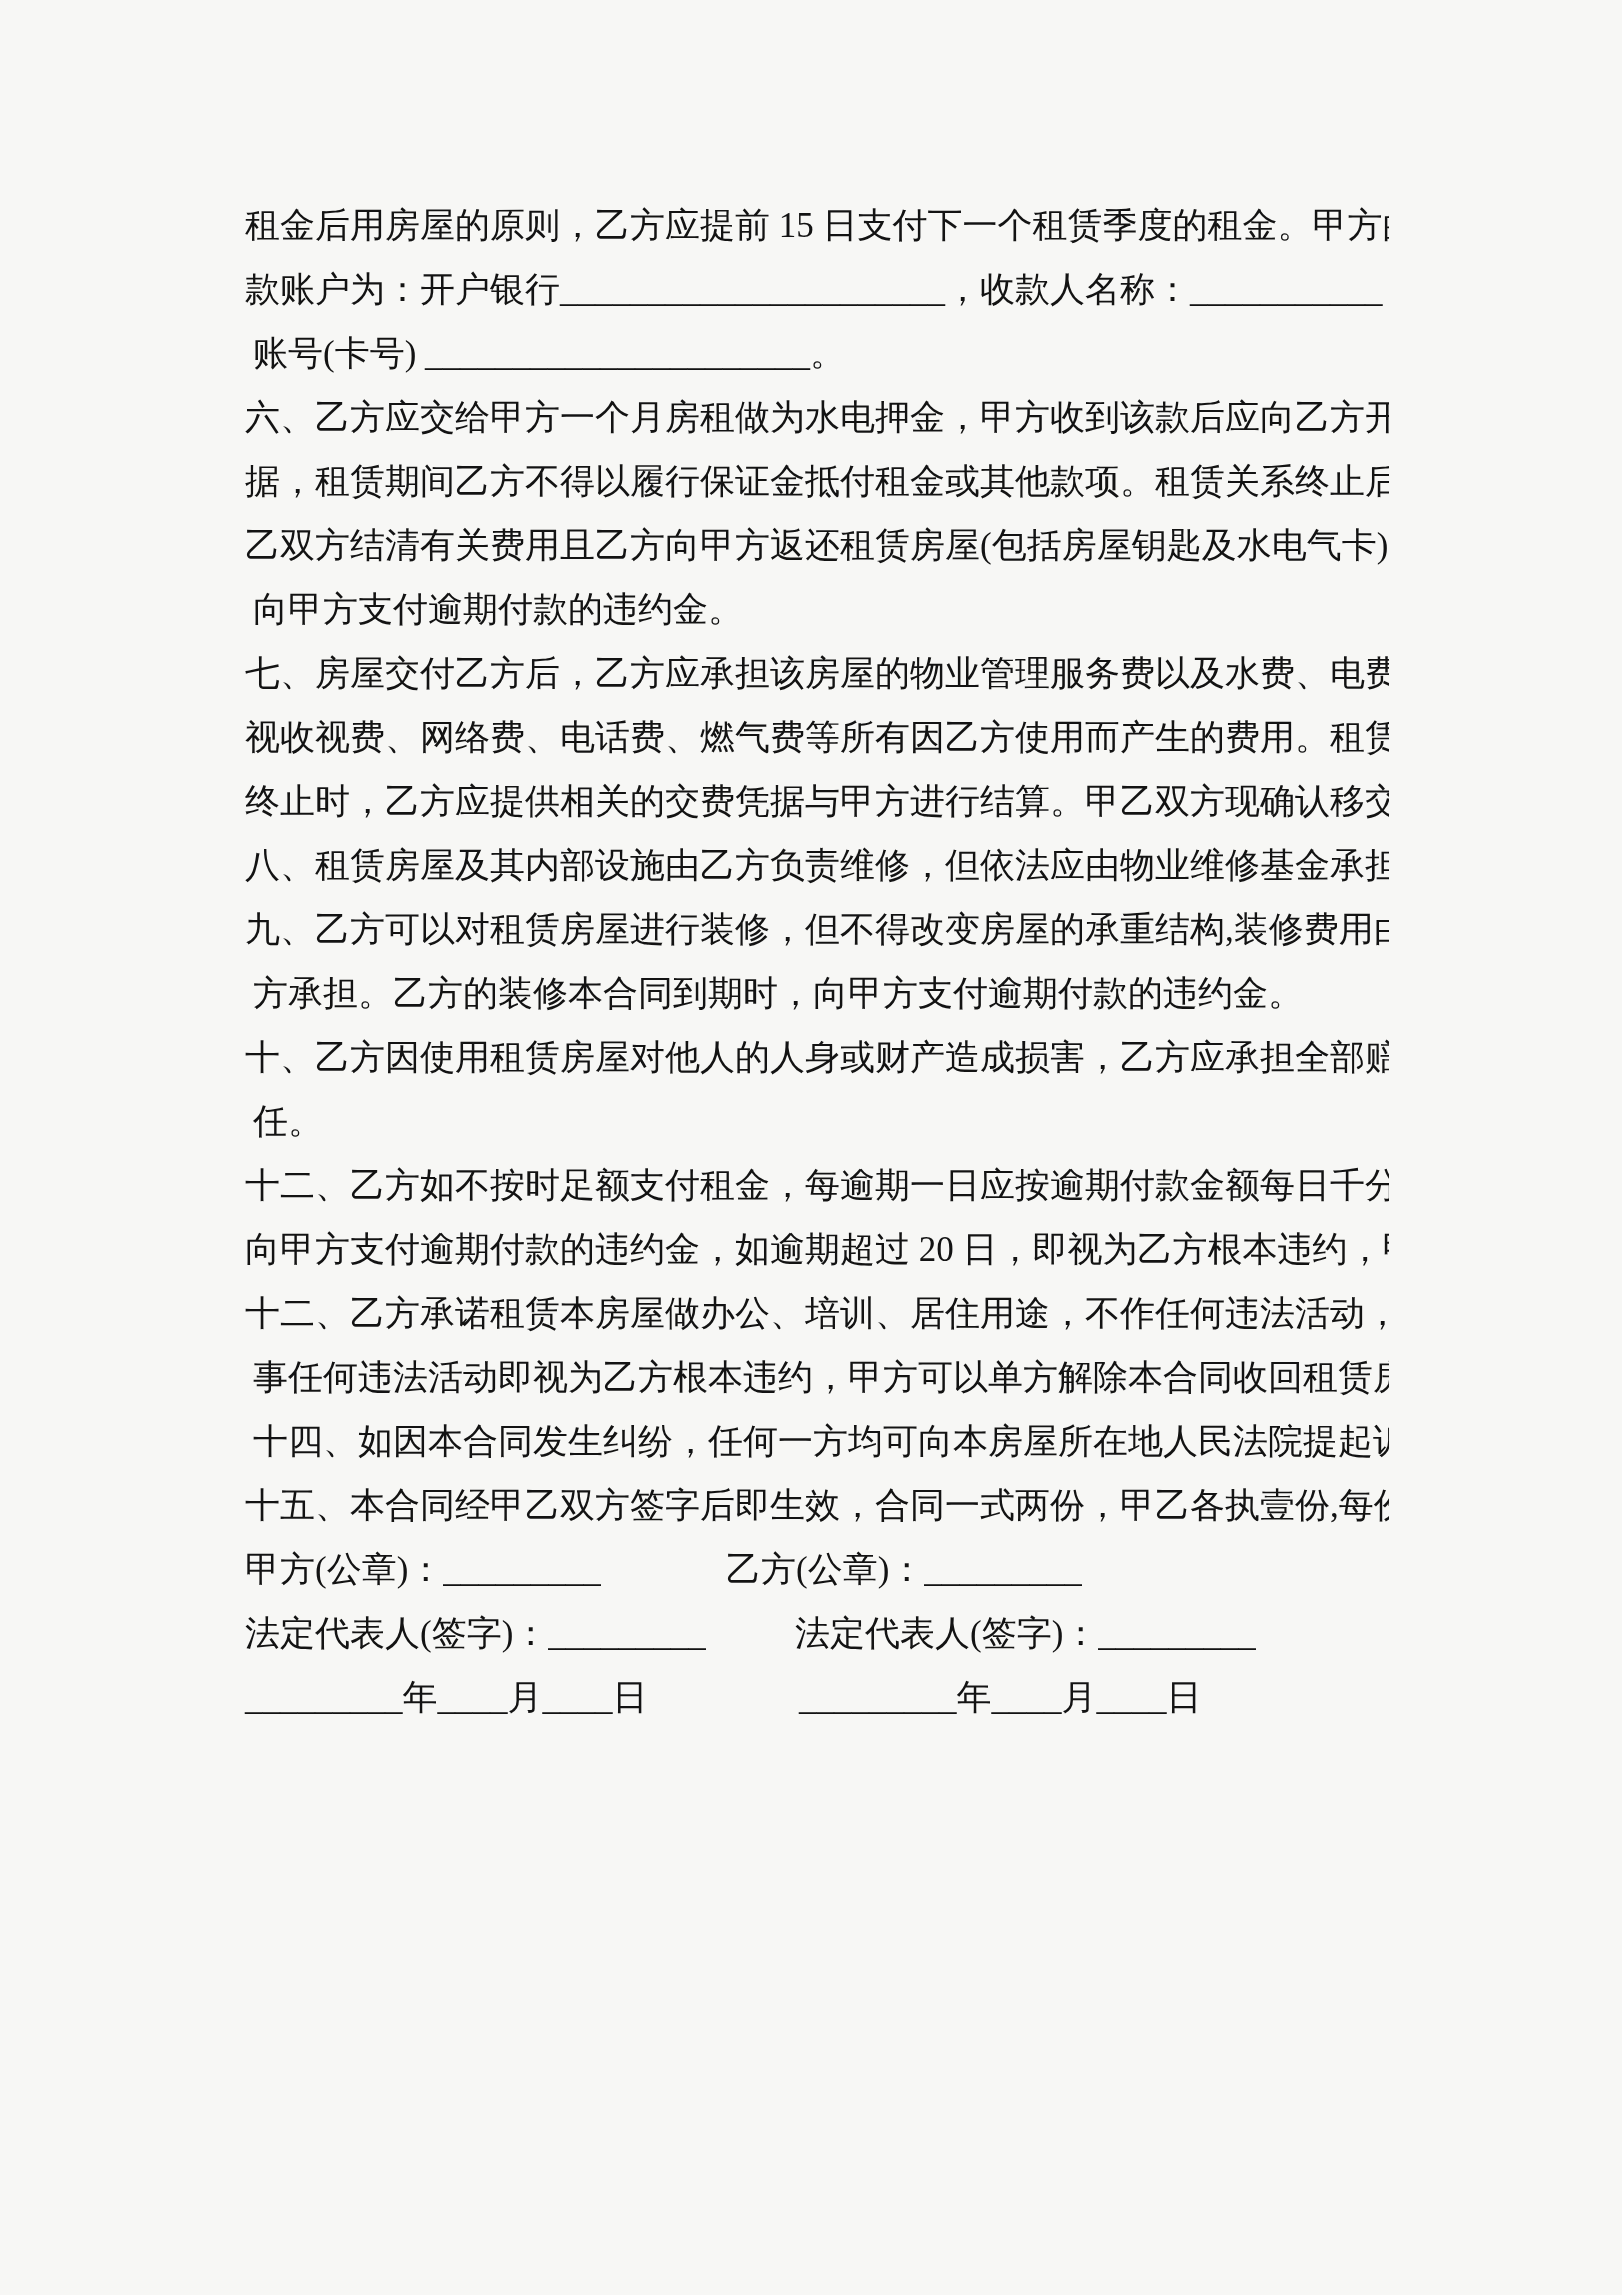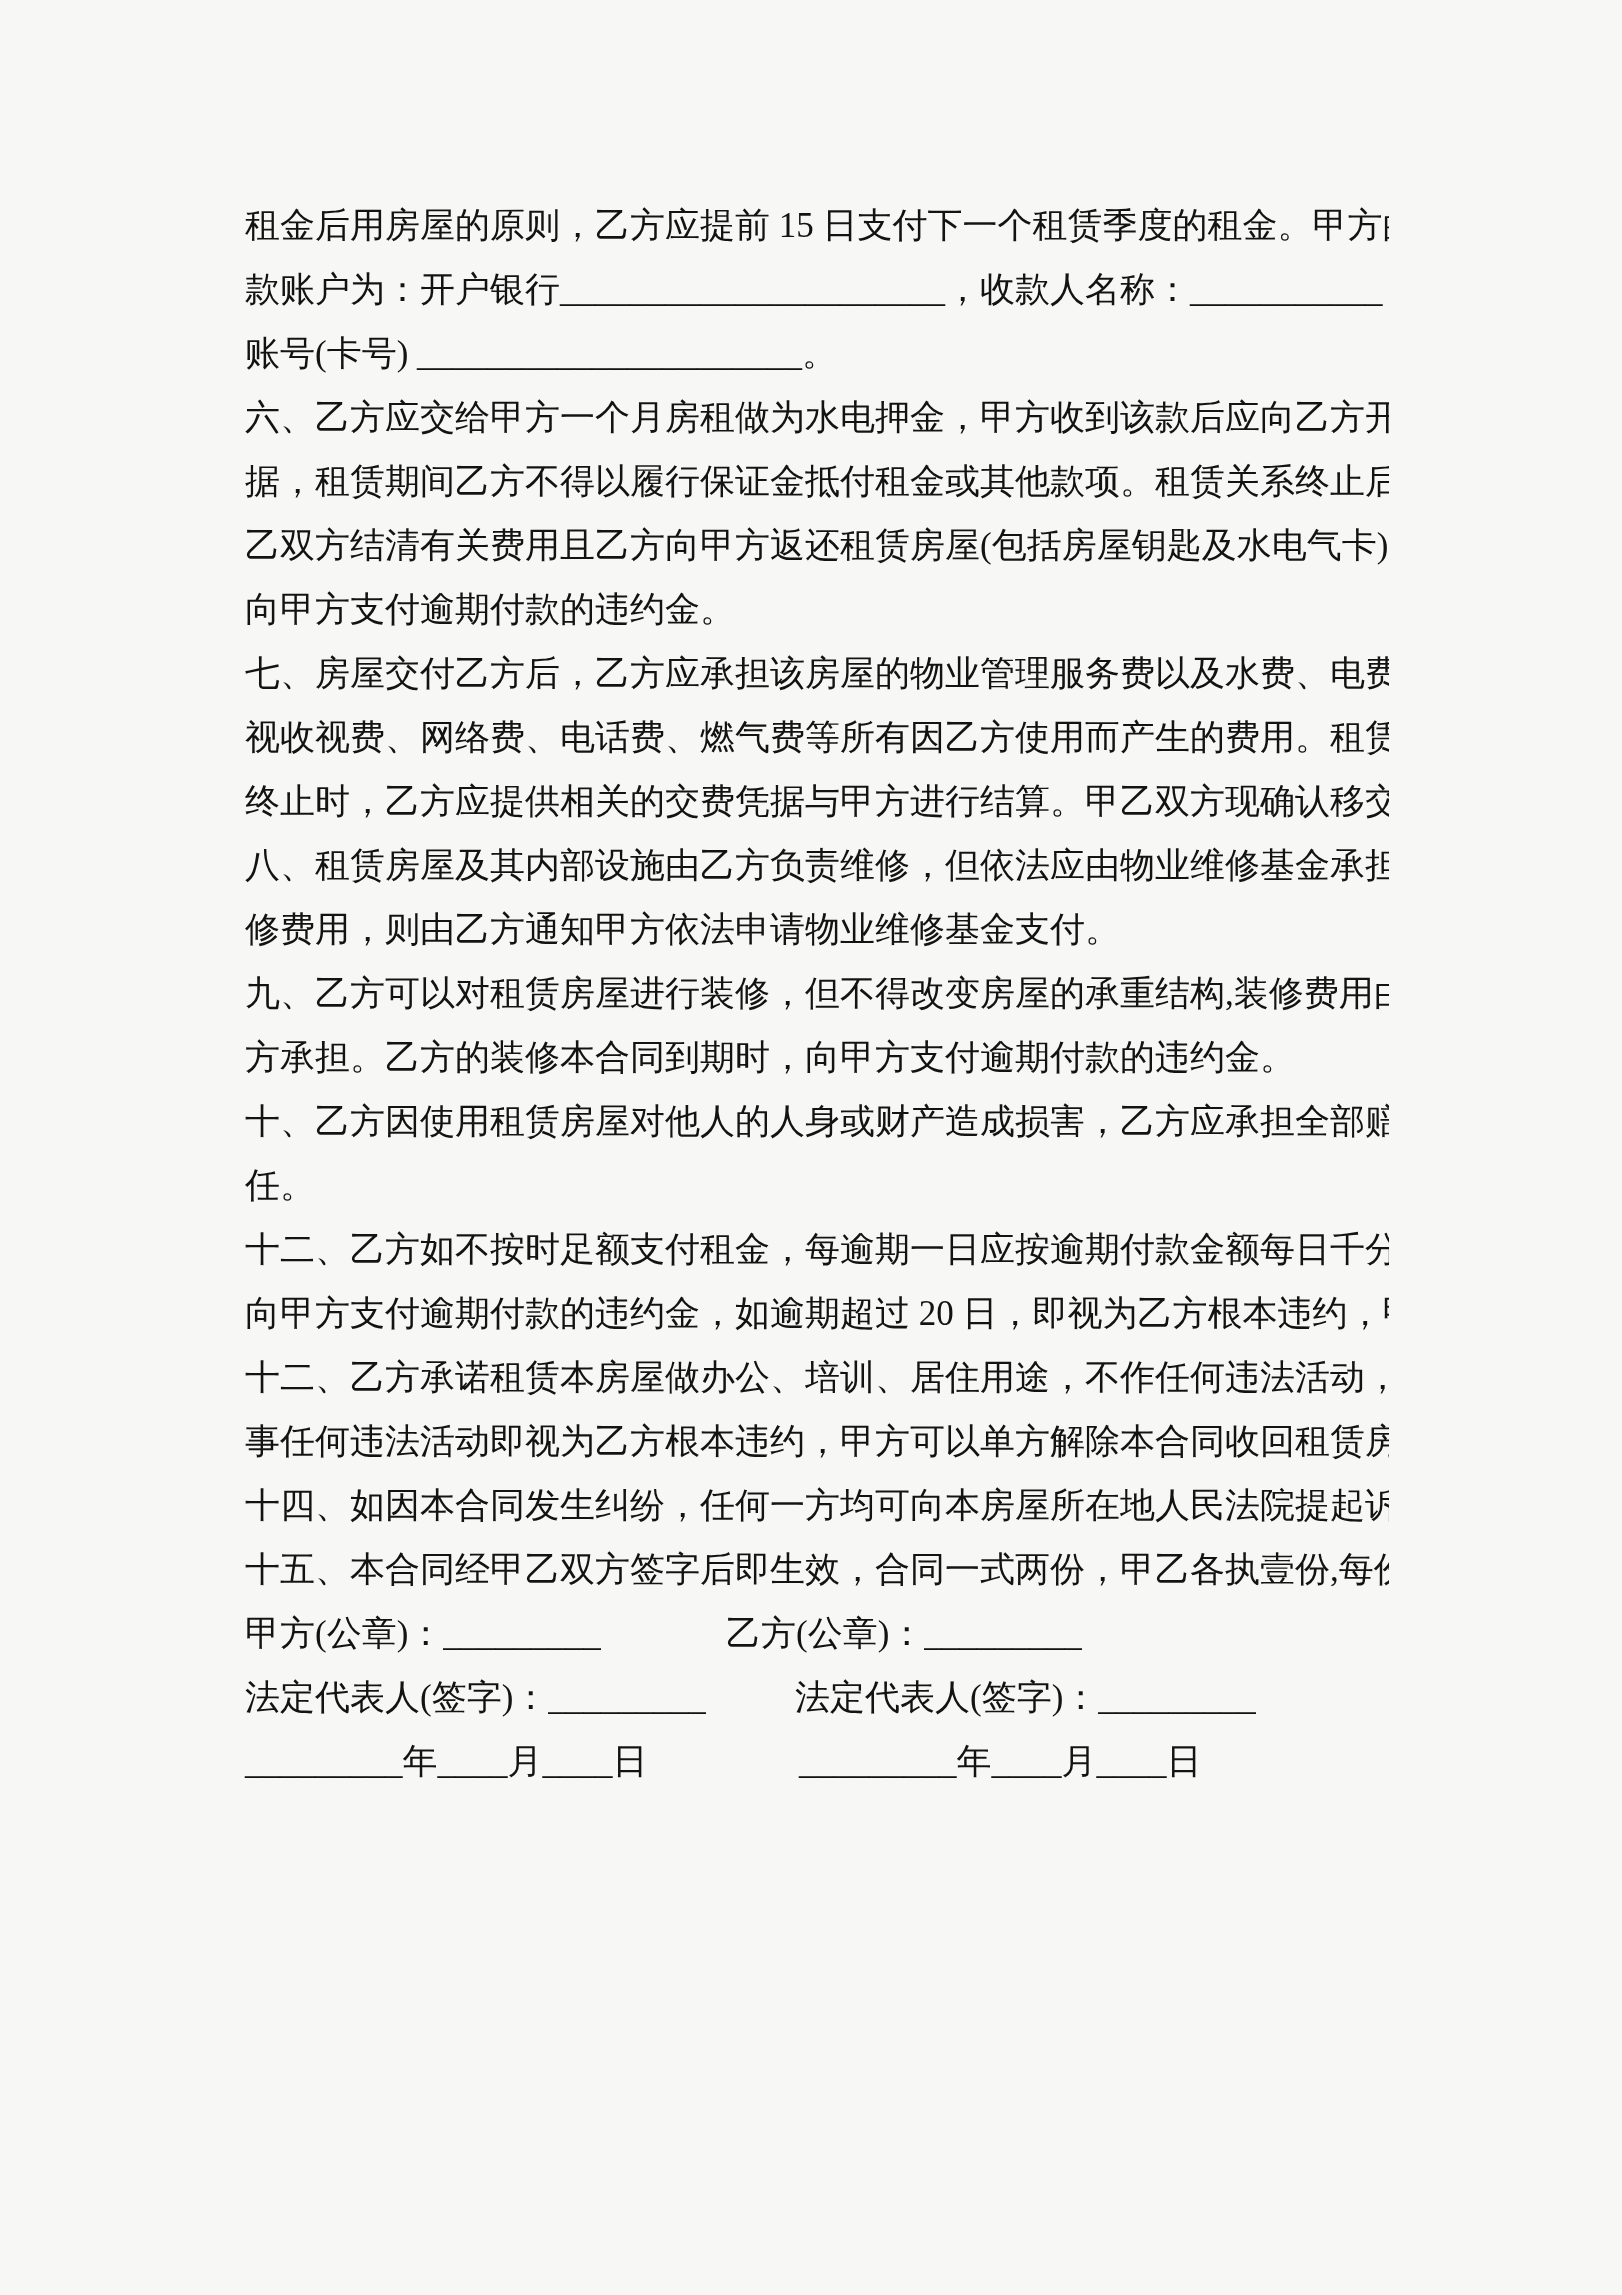--- a/index.html
+++ b/index.html
@@ -24,21 +24,21 @@
     height: 64px;
     line-height: 64px;
     white-space: nowrap;
     overflow: hidden;
   }
   .line.just {
     text-align: justify;
     text-align-last: justify;
     text-justify: inter-character;
   }
-  .line.last { text-align: left; }
+  .line.last { text-align: left; margin-left: 8px; }
 
   .sig-row {
     position: relative;
     height: 64px;
     line-height: 64px;
     white-space: nowrap;
     text-decoration: underline;
   }
   .sig-left  { position: absolute; left: 0; top: 0; }
   .sig-right { position: absolute; top: 0; }
@@ -63,21 +63,20 @@
         <div class="line just">乙双方结清有关费用且乙方向甲方返还租赁房屋(包括房屋钥匙及水电气卡),甲</div>
         <div class="line last">向甲方支付逾期付款的违约金。</div>
       </div>
       <div class="para">
         <div class="line just">七、房屋交付乙方后，乙方应承担该房屋的物业管理服务费以及水费、电费、电</div>
         <div class="line just">视收视费、网络费、电话费、燃气费等所有因乙方使用而产生的费用。租赁关系</div>
         <div class="line just">终止时，乙方应提供相关的交费凭据与甲方进行结算。甲乙双方现确认移交时水</div>
       </div>
       <div class="para">
         <div class="line just">八、租赁房屋及其内部设施由乙方负责维修，但依法应由物业维修基金承担的维</div>
-        <div class="line last">修费用，则由乙方通知甲方依法申请物业维修基金支付。</div>
       </div>
       <div class="para">
         <div class="line just">九、乙方可以对租赁房屋进行装修，但不得改变房屋的承重结构,装修费用由乙</div>
         <div class="line last">方承担。乙方的装修本合同到期时，向甲方支付逾期付款的违约金。</div>
       </div>
       <div class="para">
         <div class="line just">十、乙方因使用租赁房屋对他人的人身或财产造成损害，乙方应承担全部赔偿责</div>
         <div class="line last">任。</div>
       </div>
       <div class="para">

